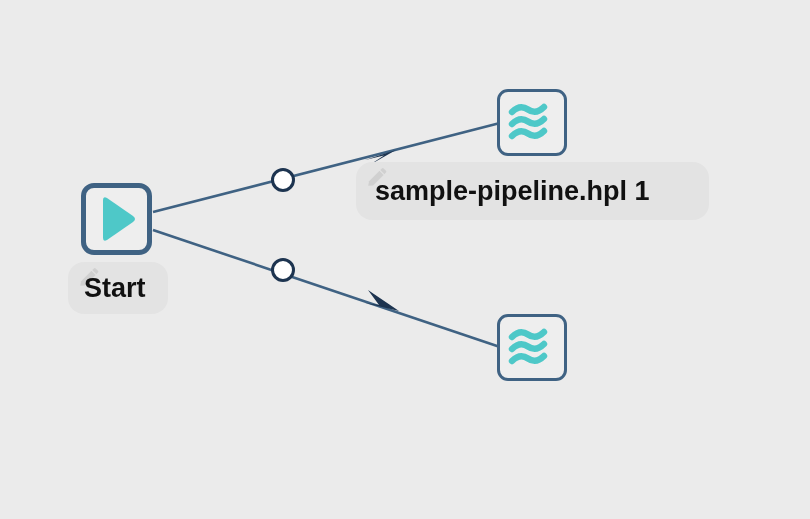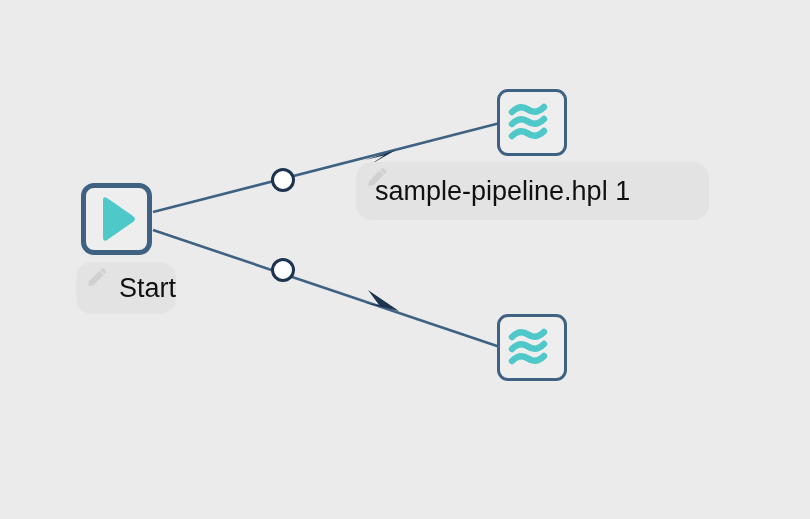--- a/index.html
+++ b/index.html
@@ -64,40 +64,40 @@
     color: #111111;
     display: flex;
     align-items: center;
     box-sizing: border-box;
     white-space: nowrap;
   }
 
   .label-text {
     position: relative;
     z-index: 2;
+    font-weight: bold;
   }
 
   .pencil-icon {
     position: absolute;
     left: 9px;
     top: 5px;
     width: 22px;
     height: 22px;
     z-index: 1;
     opacity: 0.62;
   }
 
   .label-start {
-    left: 76px;
+    left: 68px;
     top: 262px;
     width: 100px;
     height: 52px;
     font-size: 27px;
     padding-left: 16px;
-    justify-content: flex-end;
   }
 
   .label-pipeline {
     height: 58px;
     font-size: 27px;
     padding-left: 19px;
     width: 353px;
   }
 
   .label-pipeline-1 { left: 356px; top: 162px; }

